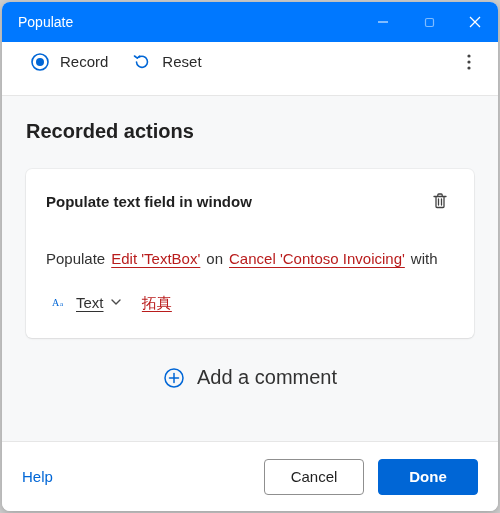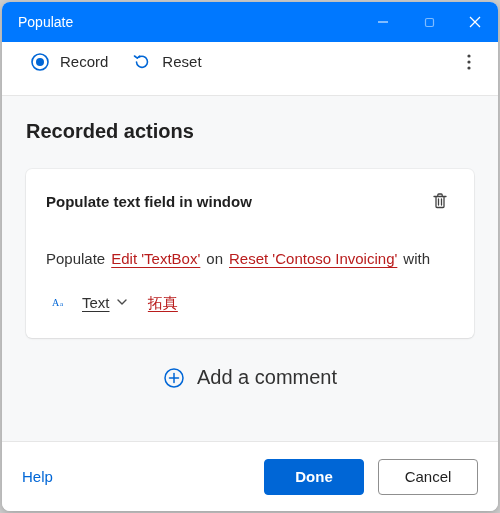--- a/index.html
+++ b/index.html
@@ -118,21 +118,20 @@
     align-items: center;
     gap: 6px;
     margin-left: 6px;
     font-size: 15px;
     color: #0066d6;
   }
   .type-pill .pill-label {
     color: #323232;
     text-decoration: underline;
     text-underline-offset: 3px;
-    margin-left: 6px;
   }
   .type-pill .chev { color:#4b4b4b; }
   .add-comment {
     display: flex;
     align-items: center;
     justify-content: center;
     gap: 12px;
     margin-top: 28px;
     color: #323232;
     font-size: 20px;
@@ -235,21 +234,21 @@
         <div class="delete-btn">
           <svg width="18" height="18" viewBox="0 0 18 18">
             <path d="M3 4.5 h12 M6.8 4.5 V3 a1 1 0 0 1 1 -1 h2.4 a1 1 0 0 1 1 1 v1.5 M5 4.5 v10 a1 1 0 0 0 1 1 h6 a1 1 0 0 0 1 -1 v-10 M7.5 7 v6 M10.5 7 v6" fill="none" stroke="#424242" stroke-width="1.3" stroke-linecap="round"></path>
           </svg>
         </div>
       </div>
       <div class="card-body">
         <span>Populate</span>
         <span class="uline">Edit 'TextBox'</span>
         <span>on</span>
-        <span class="uline">Reset 'Contoso Invoicing'</span>
+        <span class="uline">Cancel 'Contoso Invoicing'</span>
         <span>with</span>
         <span style="flex-basis:100%;height:0"></span>
         <span class="type-pill">
           <svg width="18" height="18" viewBox="0 0 18 18">
             <text x="0" y="13" font-size="10" fill="#0066d6" font-family="Segoe UI">A</text>
             <text x="8" y="13" font-size="7" fill="#0066d6" font-family="Segoe UI">a</text>
           </svg>
           <span class="pill-label">Text</span>
           <svg class="chev" width="12" height="12" viewBox="0 0 12 12">
             <path d="M2 4 L6 8 L10 4" fill="none" stroke="#4b4b4b" stroke-width="1.4" stroke-linecap="round" stroke-linejoin="round"></path>
@@ -266,17 +265,17 @@
         <line x1="11" y1="6.5" x2="11" y2="15.5" stroke="#0066d6" stroke-width="1.5" stroke-linecap="round"></line>
         <line x1="6.5" y1="11" x2="15.5" y2="11" stroke="#0066d6" stroke-width="1.5" stroke-linecap="round"></line>
       </svg>
       <span>Add a comment</span>
     </div>
   </div>
 
   <div class="footer">
     <span class="help-link">Help</span>
     <div class="spacer"></div>
+    <div class="btn btn-secondary">Cancel</div>
     <div class="btn btn-primary">Done</div>
-    <div class="btn btn-secondary">Cancel</div>
   </div>
 
 </div>
 
 </body></html>

